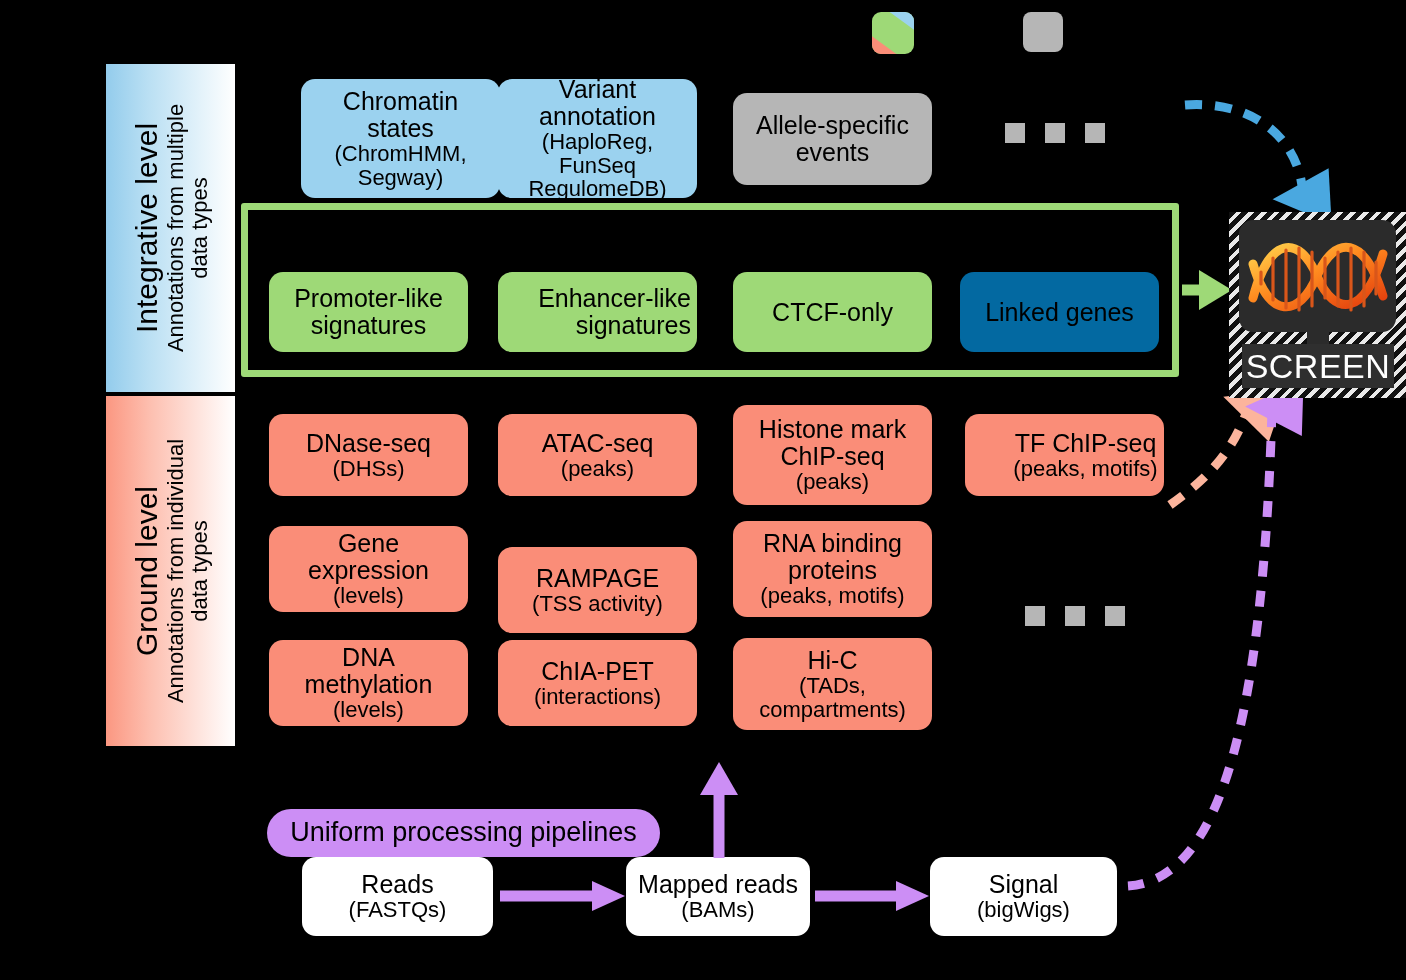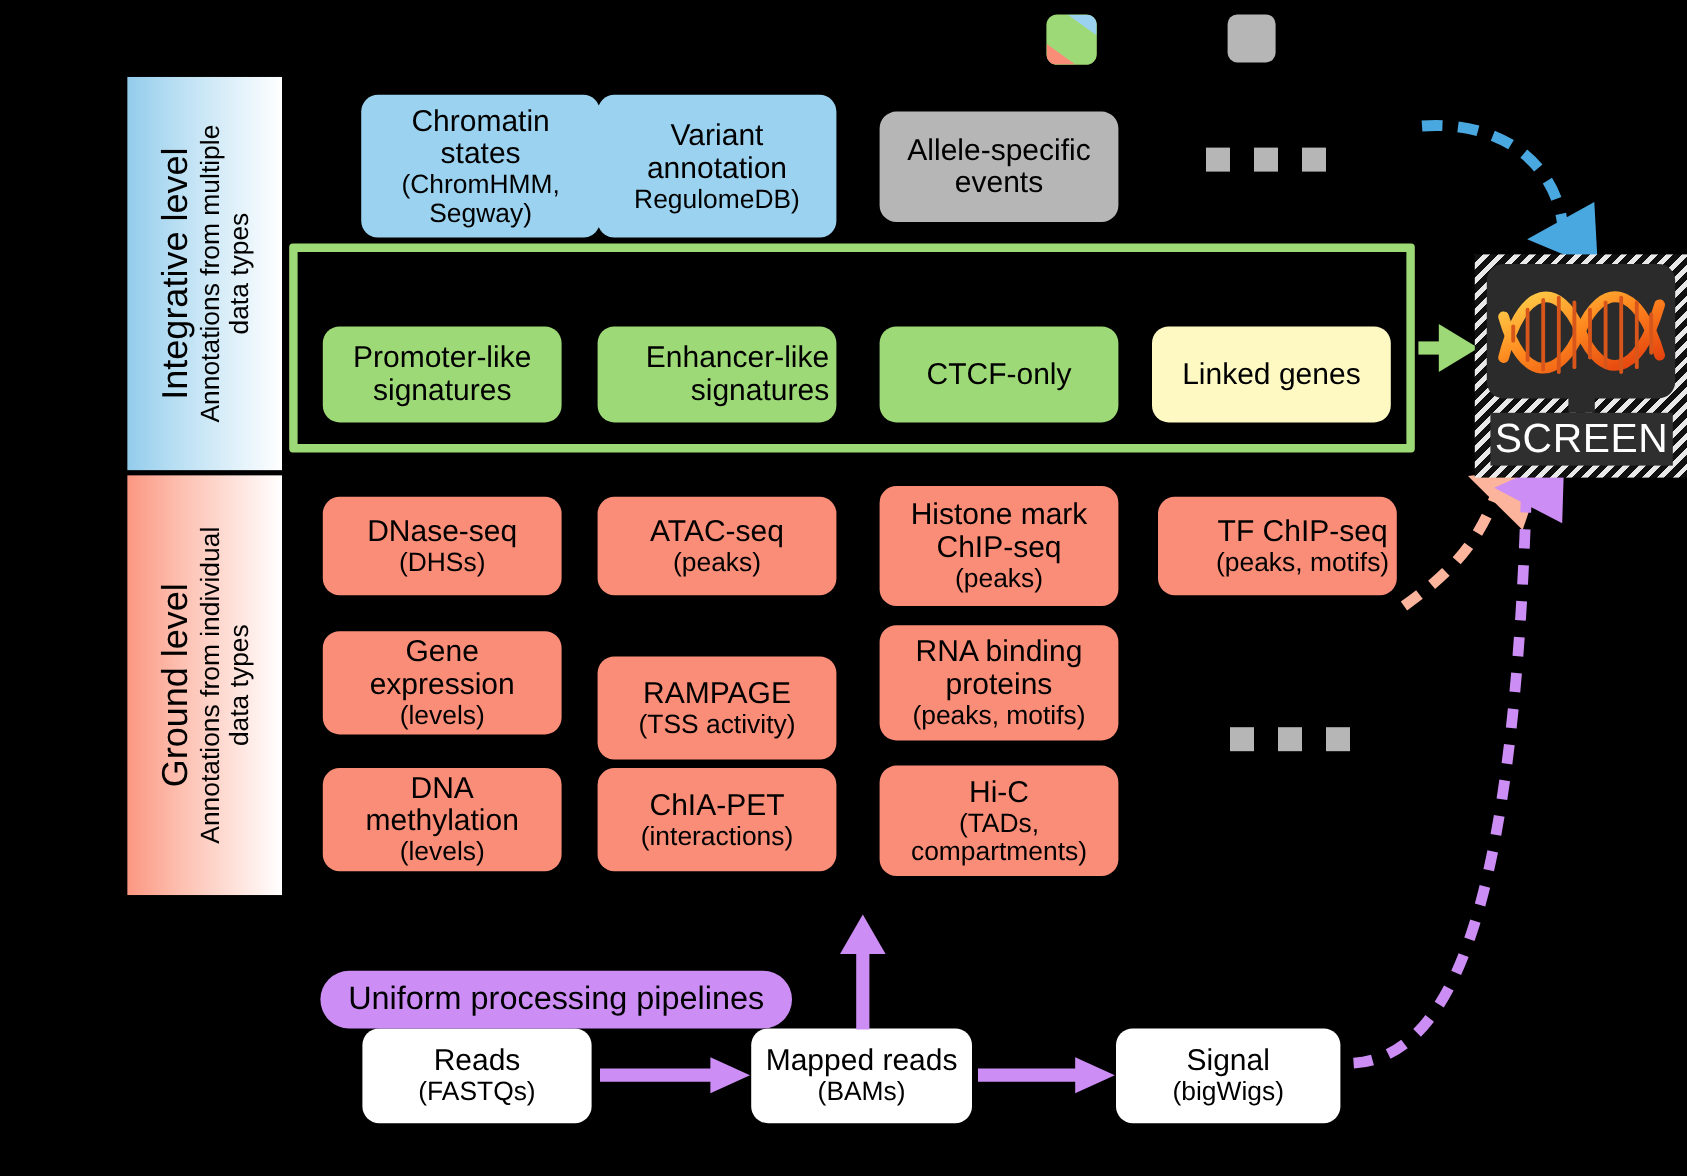--- a/index.html
+++ b/index.html
@@ -195,38 +195,39 @@
   <div id="nodes-layer">
       <div class="node" style="left: 269px; top: 79px; width: 199px; height: 119px; background: rgb(155, 210, 239); margin-left: 32px;">
         <div class="t1">Chromatin</div>
         <div class="t1">states</div>
         <div class="t2">(ChromHMM,</div>
         <div class="t2">Segway)</div>
       </div>
       <div class="node" style="left: 498px; top: 79px; width: 199px; height: 119px; background: rgb(155, 210, 239);">
         <div class="t1">Variant</div>
         <div class="t1">annotation</div>
+        <div class="t2">(HaploReg, FunSeq</div>
         <div class="t2">RegulomeDB)</div>
       </div>
       <div class="node" style="left: 733px; top: 93px; width: 199px; height: 92px; background: rgb(182, 182, 182);">
         <div class="t1">Allele-specific</div>
         <div class="t1">events</div>
       </div>
       <div class="node" style="left: 269px; top: 272px; width: 199px; height: 80px; background: rgb(158, 217, 119);">
         <div class="t1">Promoter-like</div>
         <div class="t1">signatures</div>
       </div>
       <div class="node" style="left: 498px; top: 272px; width: 199px; height: 80px; background: rgb(158, 217, 119); align-items: flex-end;">
         <div class="t1">Enhancer-like</div>
         <div class="t1">signatures</div>
       </div>
       <div class="node" style="left: 733px; top: 272px; width: 199px; height: 80px; background: rgb(158, 217, 119);">
         <div class="t1">CTCF-only</div>
       </div>
-      <div class="node" style="left: 960px; top: 272px; width: 199px; height: 80px; background: #fef9c3;">
+      <div class="node" style="left: 960px; top: 272px; width: 199px; height: 80px; background: #0369a1;">
         <div class="t1">Linked genes</div>
       </div>
       <div class="node" style="left: 269px; top: 414px; width: 199px; height: 82px; background: rgb(250, 141, 120);">
         <div class="t1">DNase-seq</div>
         <div class="t2">(DHSs)</div>
       </div>
       <div class="node" style="left: 498px; top: 414px; width: 199px; height: 82px; background: rgb(250, 141, 120);">
         <div class="t1">ATAC-seq</div>
         <div class="t2">(peaks)</div>
       </div>

